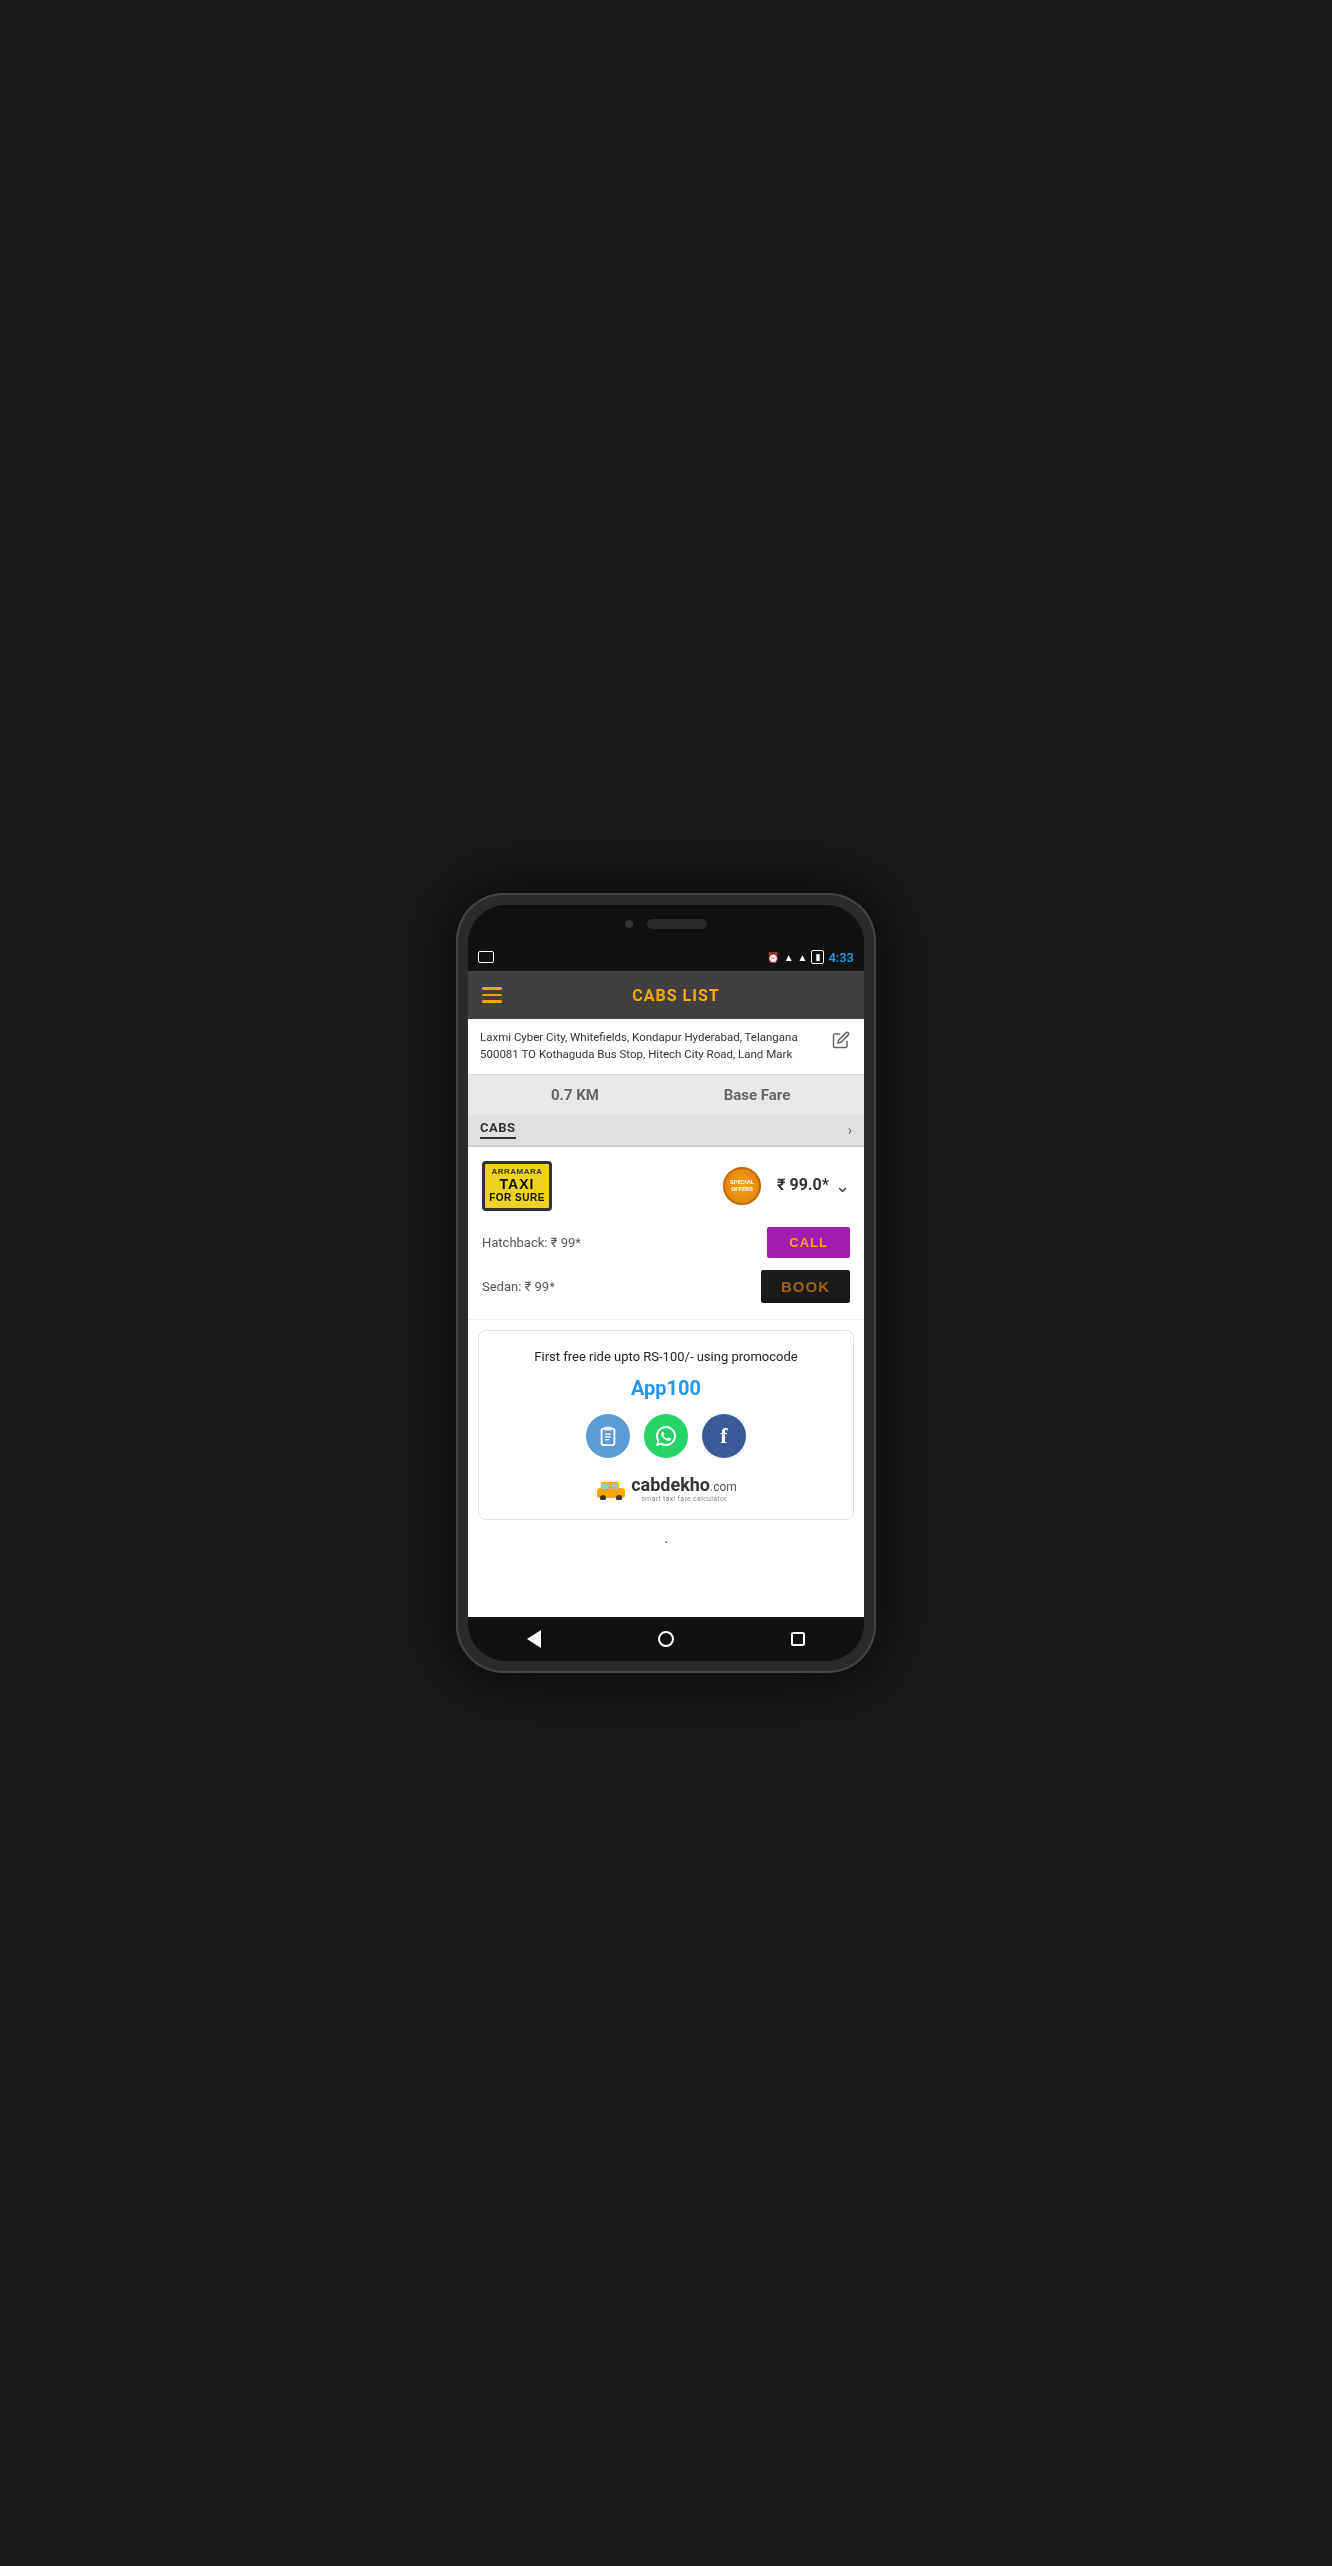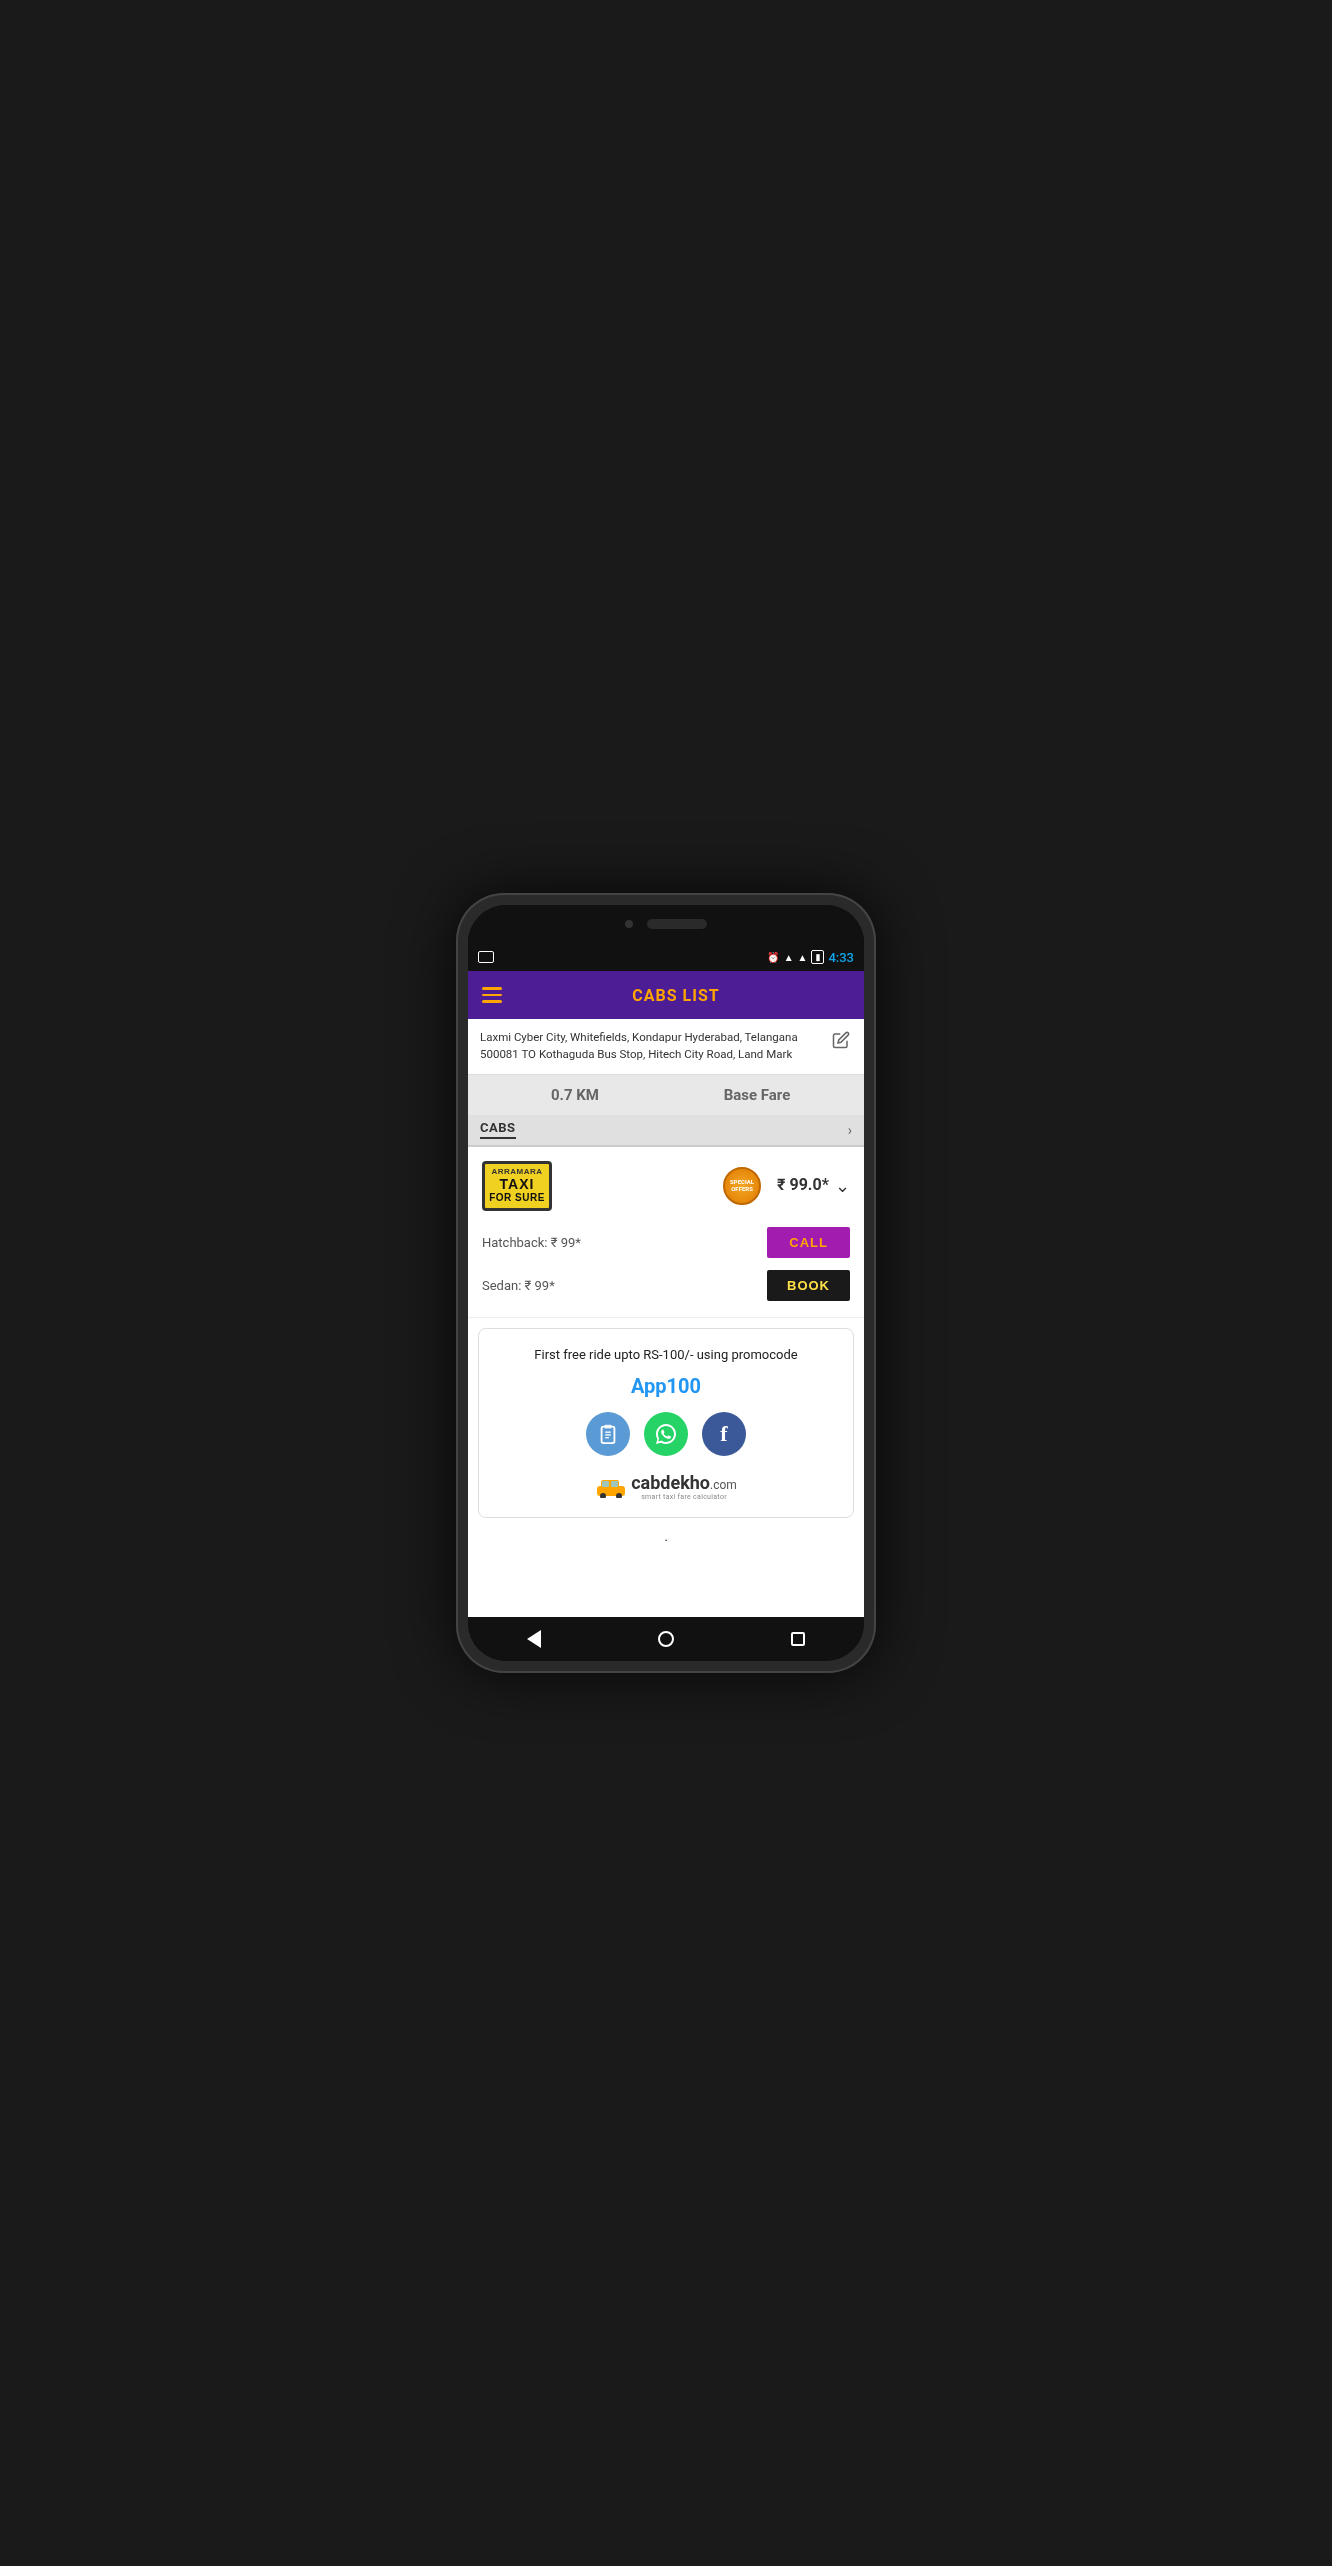--- a/index.html
+++ b/index.html
@@ -82,21 +82,21 @@
       flex: 1;
       background: #f5f5f5;
       overflow-y: auto;
       display: flex;
       flex-direction: column;
     }
     .screen::-webkit-scrollbar { display: none; }
 
     
     .top-nav {
-      background: #4c1d95;
+      background: #404040;
       height: 48px;
       display: flex;
       align-items: center;
       padding: 0 14px;
       flex-shrink: 0;
     }
     .hamburger-icon {
       display: flex; flex-direction: column; gap: 4px; cursor: pointer;
     }
     .hamburger-icon span {
@@ -258,24 +258,24 @@
       border: none;
       padding: 8px 22px;
       font-size: 13px;
       font-weight: bold;
       letter-spacing: 1px;
       cursor: pointer;
       border-radius: 2px;
     }
     .book-btn {
       background: #1a1a1a;
-      color: #fde047;
+      color: #a16207;
       border: none;
       padding: 8px 20px;
-      font-size: 13px;
+      font-size: 15px;
       font-weight: bold;
       letter-spacing: 1px;
       cursor: pointer;
       border-radius: 2px;
     }
 
     
     .promo-card {
       margin: 10px 10px;
       border: 1px solid #ddd;

